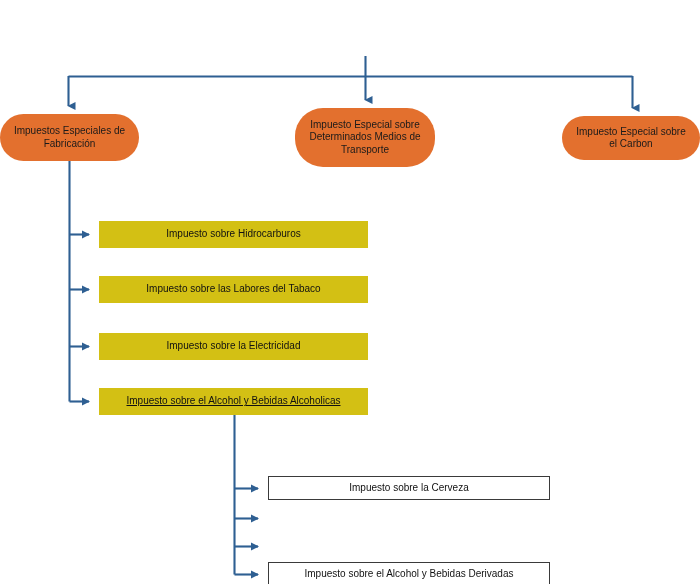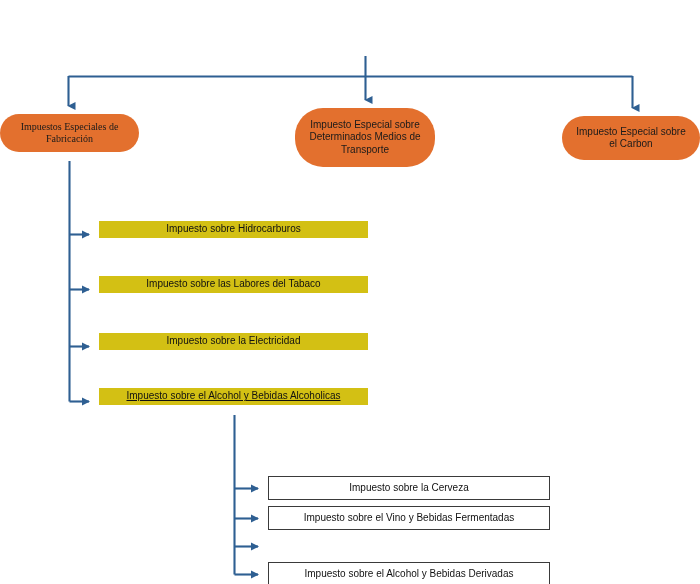--- a/index.html
+++ b/index.html
@@ -51,43 +51,42 @@
   .node-orange {
     background: #e3702e;
     color: #1a1a1a;
     font-size: 10px;
     padding: 0 8px;
   }
   .orange-1 {
     left: 0px;
     top: 114px;
     width: 139px;
-    height: 38px;
+    height: 47px;
     border-radius: 24px;
-    font-family: Liberation Serif, serif;
   }
   .orange-2 {
     left: 295px;
     top: 108px;
     width: 140px;
     height: 59px;
     border-radius: 28px;
   }
   .orange-3 {
     left: 562px;
     top: 116px;
     width: 138px;
     height: 44px;
     border-radius: 22px;
   }
   
   .node-yellow {
     left: 99px;
     width: 269px;
-    height: 17px;
+    height: 27px;
     background: #d3c014;
     color: #111111;
     font-size: 10px;
   }
   .yellow-1 { top: 221px; }
   .yellow-2 { top: 276px; }
   .yellow-3 { top: 333px; }
   .yellow-4 { top: 388px; text-decoration: underline; }
   
   .node-white {
@@ -177,20 +176,17 @@
   <div class="node node-yellow yellow-3">
     <span>Impuesto sobre la Electricidad</span>
   </div>
   <div class="node node-yellow yellow-4">
     <span>Impuesto sobre el Alcohol y Bebidas Alcoholicas</span>
   </div>
 
   <div class="node node-white white-1">
     <span>Impuesto sobre la Cerveza</span>
   </div>
-  <div class="node node-white white-2">
-    <span>Impuesto sobre el Vino y Bebidas Fermentadas</span>
-  </div>
   <div class="node node-white white-4">
     <span>Impuesto sobre el Alcohol y Bebidas Derivadas</span>
   </div>
 
 </div>
 
 </body></html>

